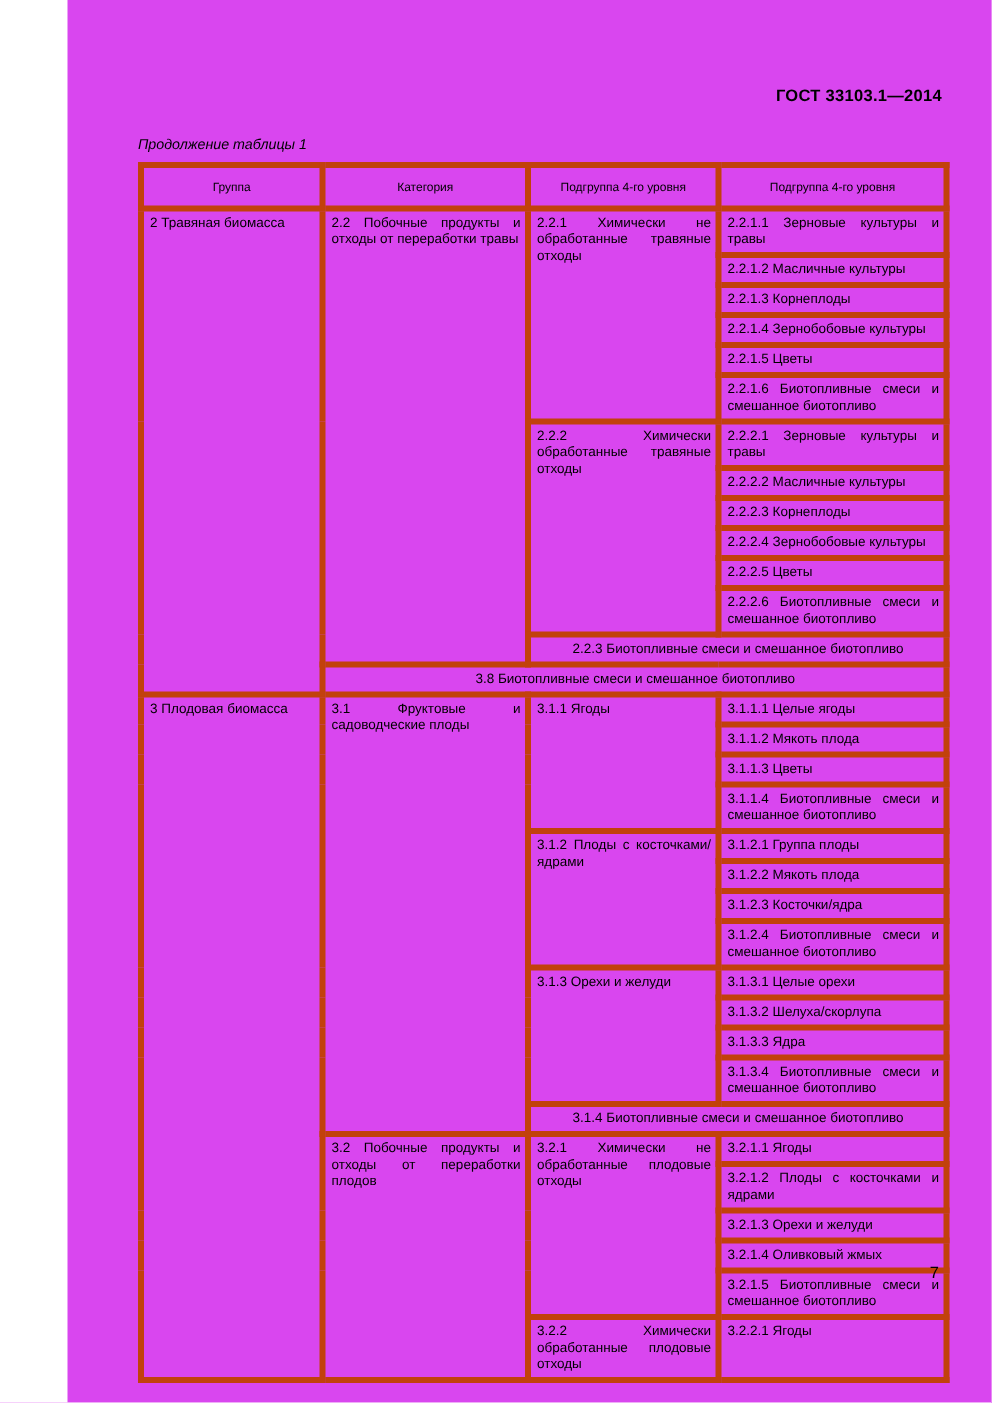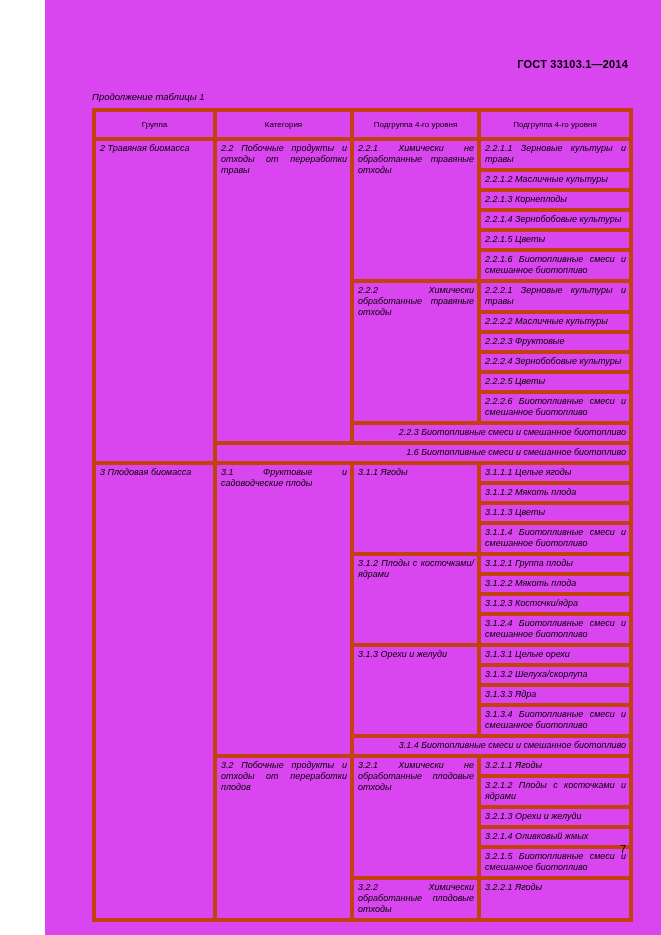--- a/index.html
+++ b/index.html
@@ -46,27 +46,26 @@
   }
   .gost-table th {
     font-weight: normal;
     font-size: 8px;
     text-align: center;
     vertical-align: middle;
     padding: 7px 3px;
   }
   .gost-table td {
     padding: 2px 3px 3px 4px;
-    font-style: italic;
   }
   td.col-group    { text-align: left; }
   td.col-category { text-align: justify; }
   td.col-sub3     { text-align: justify; }
   td.col-sub4     { text-align: justify; }
-  td.span-cell    { text-align: right; }
+  td.span-cell    { text-align: center; }
   .page-number {
     position: absolute;
     top: 843px; right: 80px;
     font-size: 11px;
   }
 </style>
 </head>
 <body>
 
 <div class="page">
@@ -113,36 +112,36 @@
           <td class="col-sub4">2.2.1.6 Биотопливные смеси и смешанное биотопливо</td>
         </tr>
         <tr>
           <td rowspan="6" class="col-sub3">2.2.2 Химически обработанные травяные отходы</td>
           <td class="col-sub4">2.2.2.1 Зерновые культуры и травы</td>
         </tr>
         <tr>
           <td class="col-sub4">2.2.2.2 Масличные культуры</td>
         </tr>
         <tr>
-          <td class="col-sub4">2.2.2.3 Фруктовые</td>
+          <td class="col-sub4">2.2.2.3 Корнеплоды</td>
         </tr>
         <tr>
           <td class="col-sub4">2.2.2.4 Зернобобовые культуры</td>
         </tr>
         <tr>
           <td class="col-sub4">2.2.2.5 Цветы</td>
         </tr>
         <tr>
           <td class="col-sub4">2.2.2.6 Биотопливные смеси и смешанное биотопливо</td>
         </tr>
         <tr>
           <td colspan="2" class="span-cell">2.2.3 Биотопливные смеси и смешанное биотопливо</td>
         </tr>
         <tr>
-          <td colspan="3" class="span-cell">1.6 Биотопливные смеси и смешанное биотопливо</td>
+          <td colspan="3" class="span-cell">3.8 Биотопливные смеси и смешанное биотопливо</td>
         </tr>
         <tr>
           <td rowspan="19" class="col-group">3 Плодовая биомасса</td>
           <td rowspan="13" class="col-category">3.1 Фруктовые и садоводческие плоды</td>
           <td rowspan="4" class="col-sub3">3.1.1 Ягоды</td>
           <td class="col-sub4">3.1.1.1 Целые ягоды</td>
         </tr>
         <tr>
           <td class="col-sub4">3.1.1.2 Мякоть плода</td>
         </tr>

